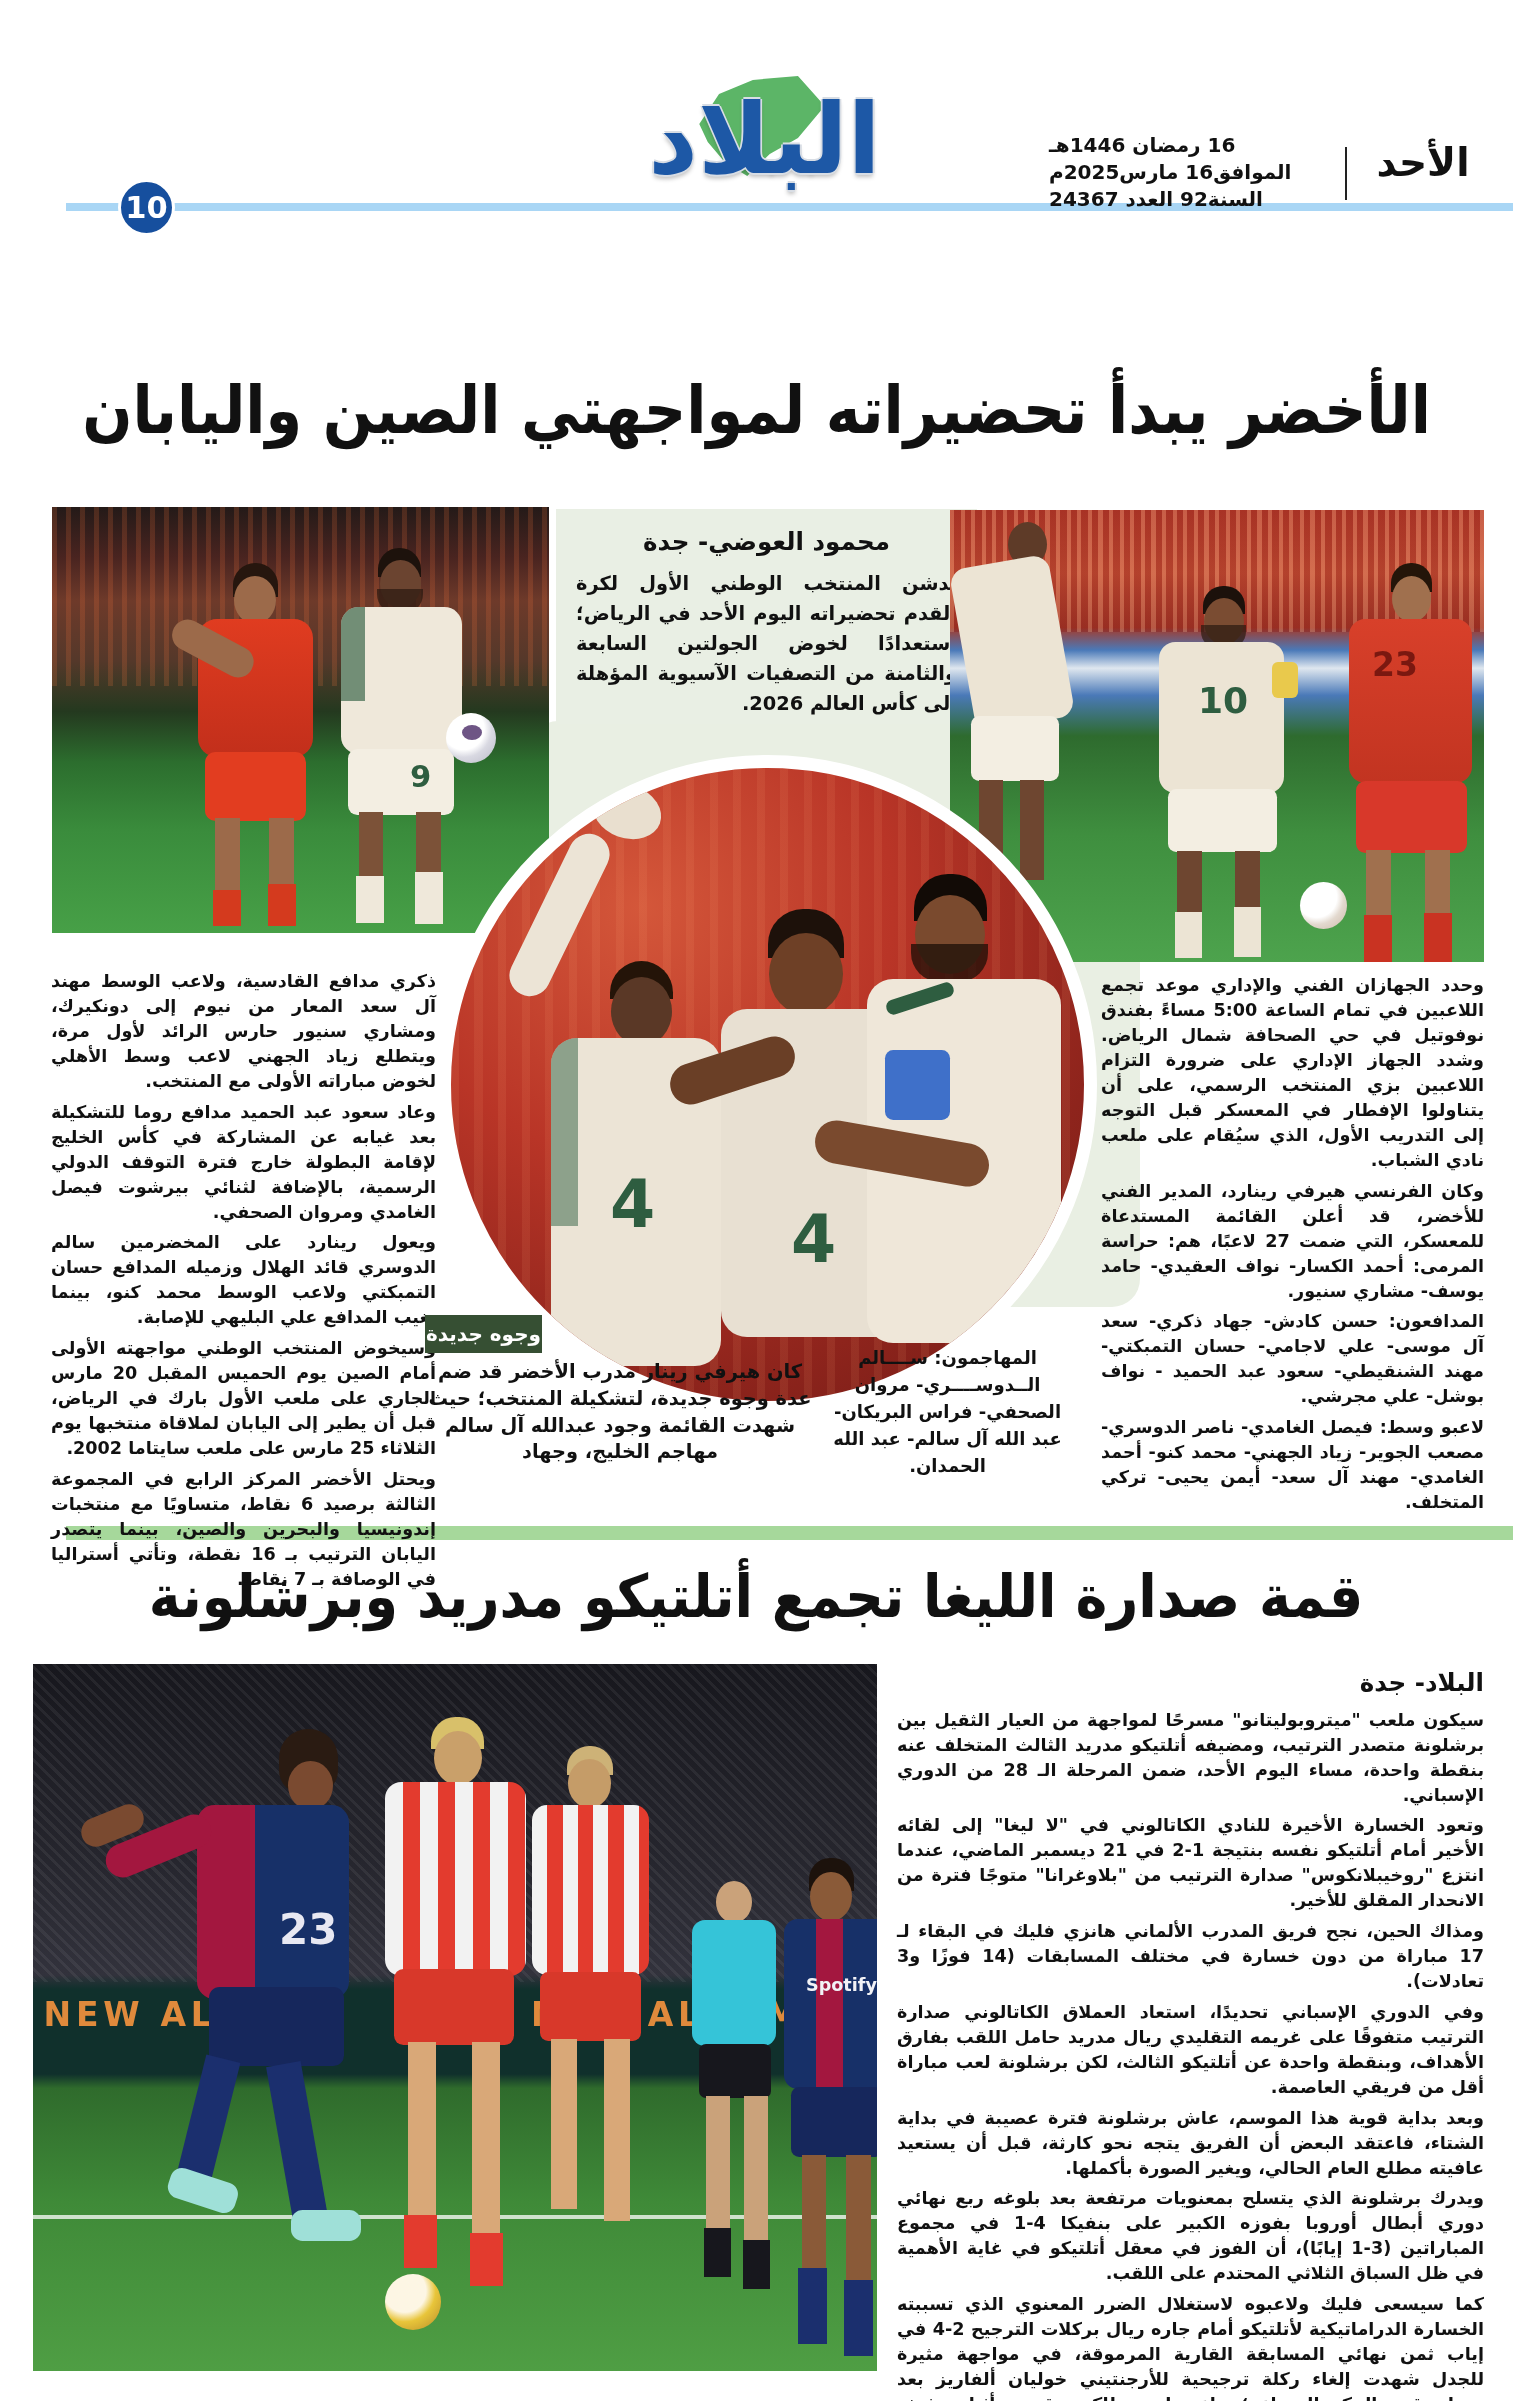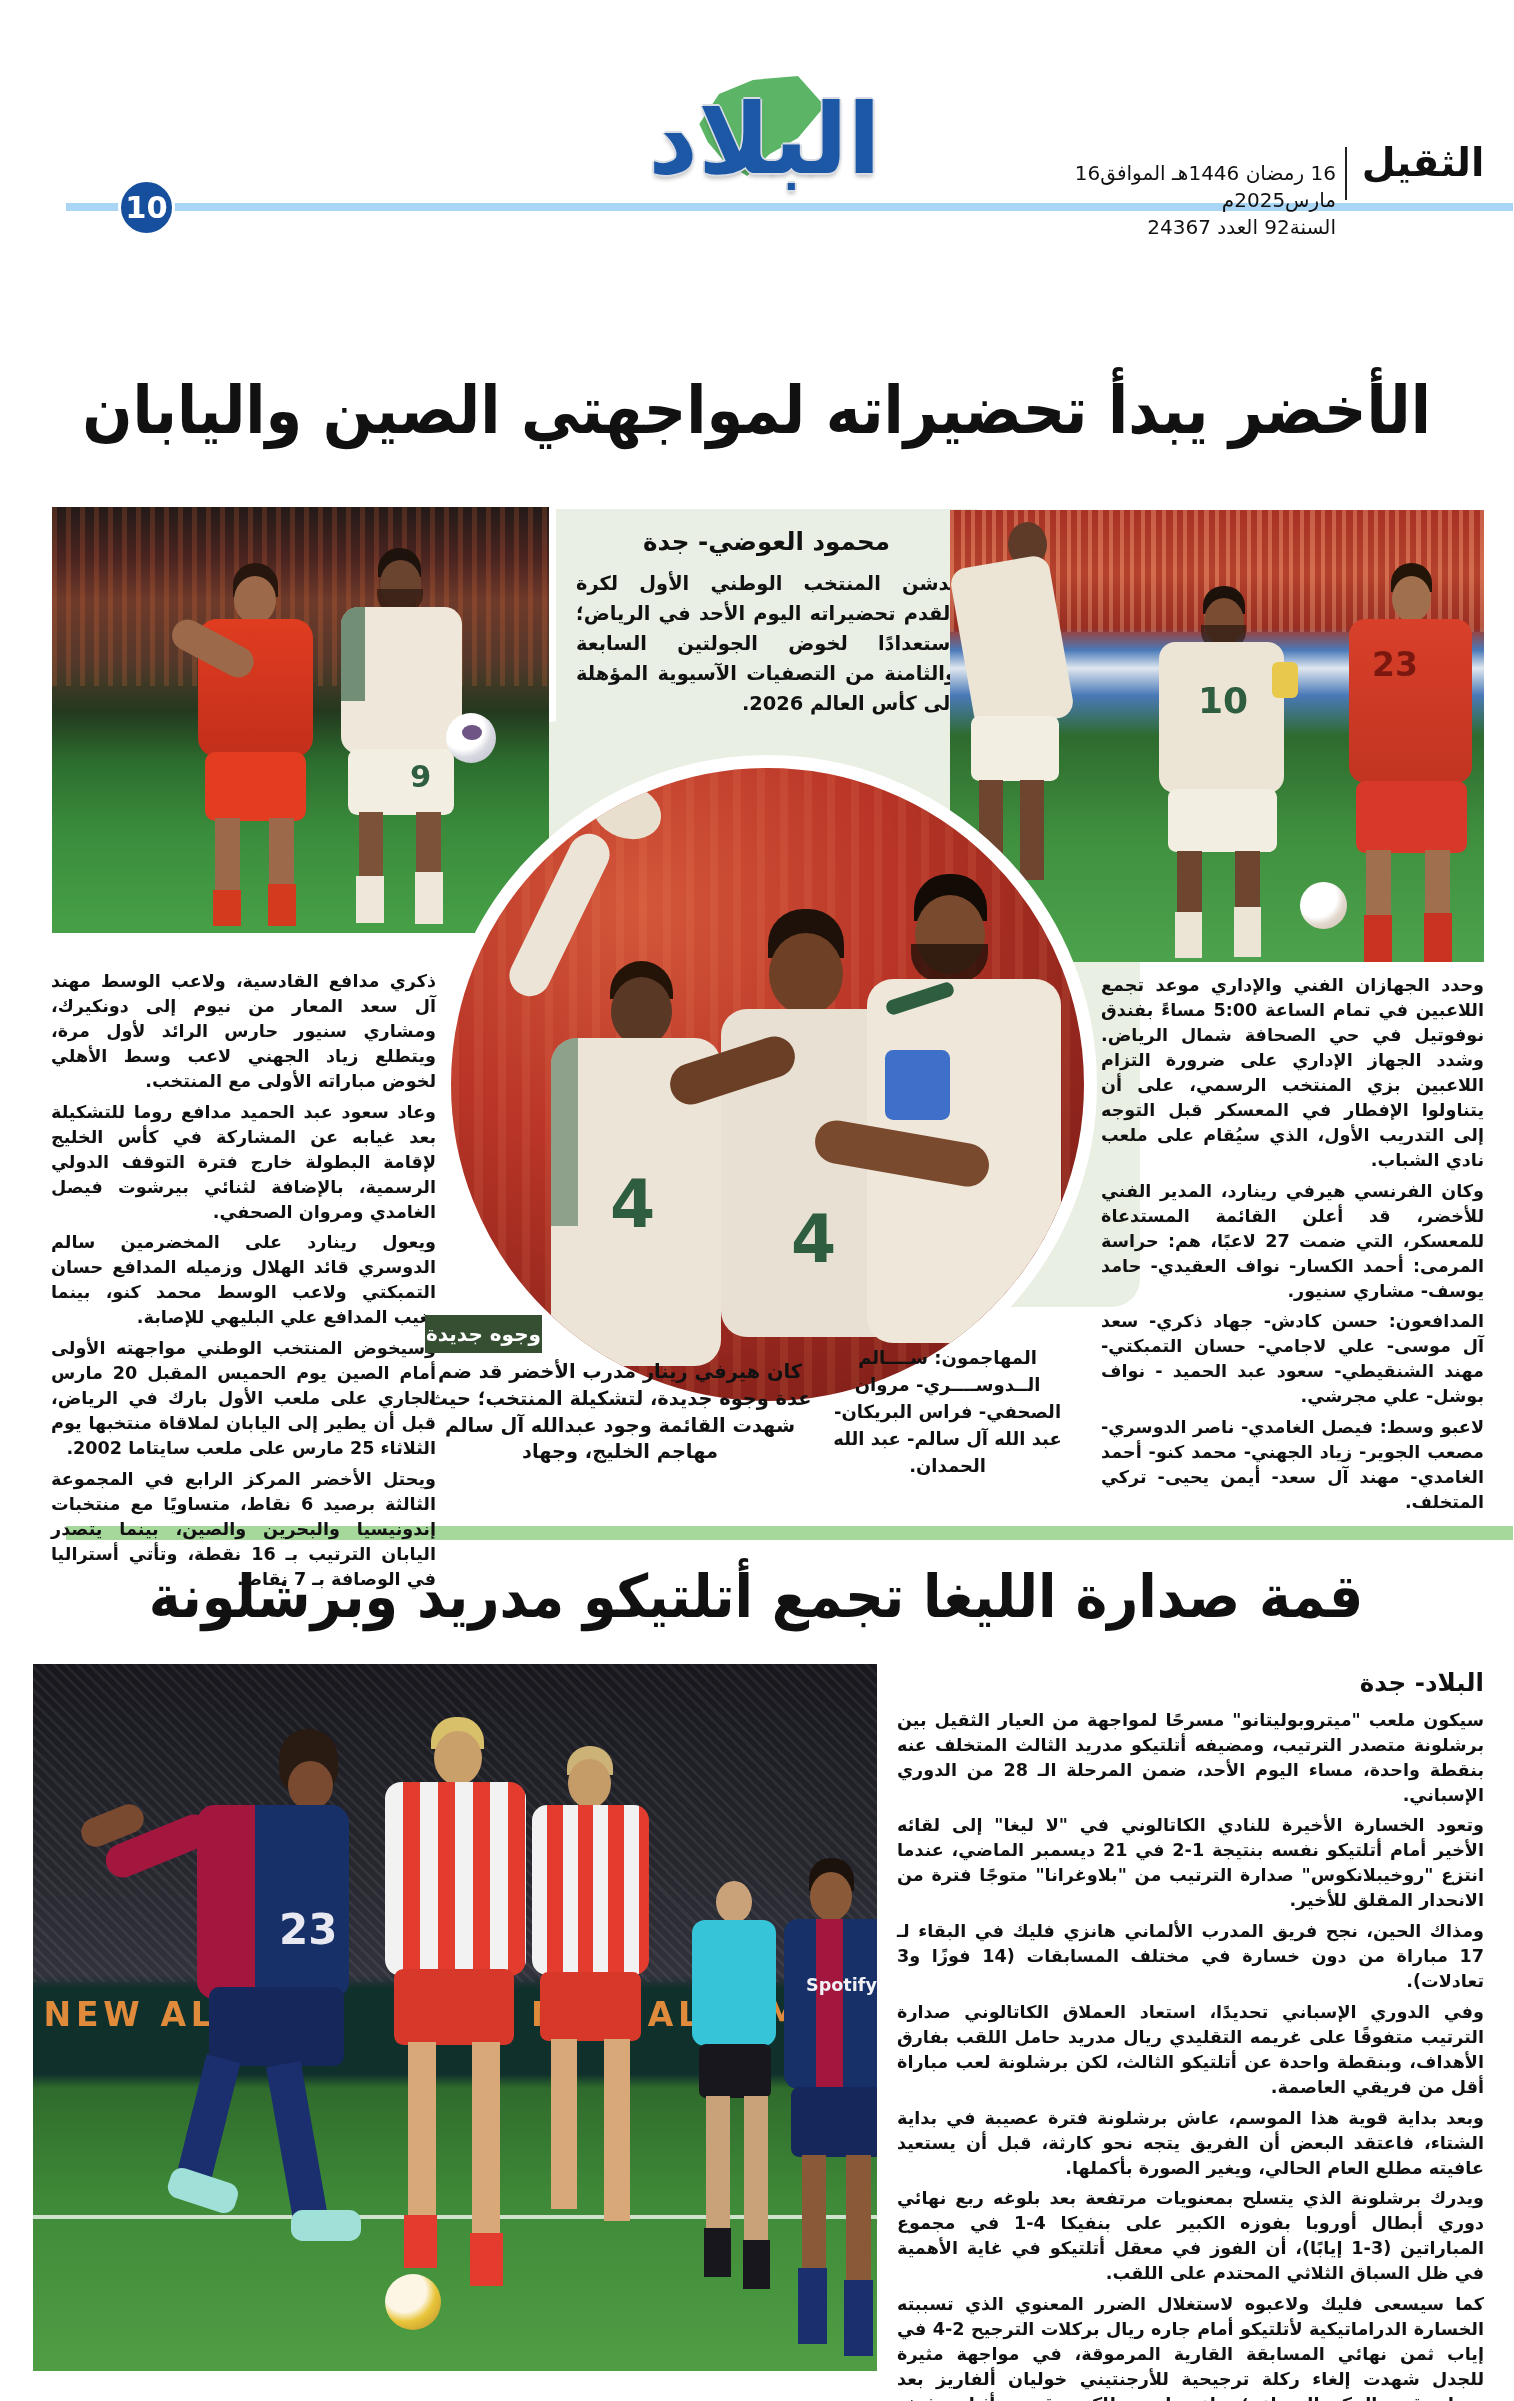--- a/index.html
+++ b/index.html
@@ -28,23 +28,23 @@
   </div>
 
   <div class="abs" style="left:622px;top:70px;width:287px;height:138px;">
     <div class="abs" style="left:67px;top:5.9px;width:141px;height:100px;background:#5cb567;
                 clip-path:polygon(8% 48%,22% 18%,46% 4%,78% 0%,97% 30%,78% 62%,58% 78%,42% 100%,26% 86%,14% 66%);"></div>
     <div class="abs b" style="left:0;top:0;width:100%;height:100%;display:flex;align-items:center;justify-content:center;
                 font-size:97px;color:#1d58a6;
                 text-shadow:-1.8px 0 0 #d8dde4,1.8px 0 0 #d8dde4,0 -1.8px 0 #d8dde4,0 1.8px 0 #d8dde4,0 3.5px 4.7px rgba(0,0,0,.25);">البلاد</div>
   </div>
 
-  <div class="abs b" style="left:1361px;top:140px;width:126px;font-size:39px;text-align:center;">الثقيل</div>
+  <div class="abs b" style="left:1361px;top:140px;width:126px;font-size:39px;text-align:center;">الأحد</div>
   <div class="abs" style="left:1346px;top:147px;width:2.3px;height:53px;background:#222;"></div>
-  <div class="abs" style="left:1050px;top:160px;width:287px;text-align:right;font-size:20px;line-height:1.35;">
+  <div class="abs" style="left:1050px;top:132px;width:287px;text-align:left;font-size:20px;line-height:1.35;font-weight:bold;">
     <div>16 رمضان 1446هـ الموافق16 مارس2025م</div>
     <div>السنة92 العدد 24367</div>
   </div>
 
 
   <div class="abs b" style="left:17.6px;top:371px;width:1480px;text-align:center;font-size:59px;letter-spacing:-1.2px;
               transform:scaleY(1.12);transform-origin:top center;">الأخضر يبدأ تحضيراته لمواجهتي الصين واليابان</div>
 
   <div class="abs" style="left:531px;top:721px;width:610px;height:586px;background:#e9efe3;border-radius:28px;z-index:1;"></div>
 

